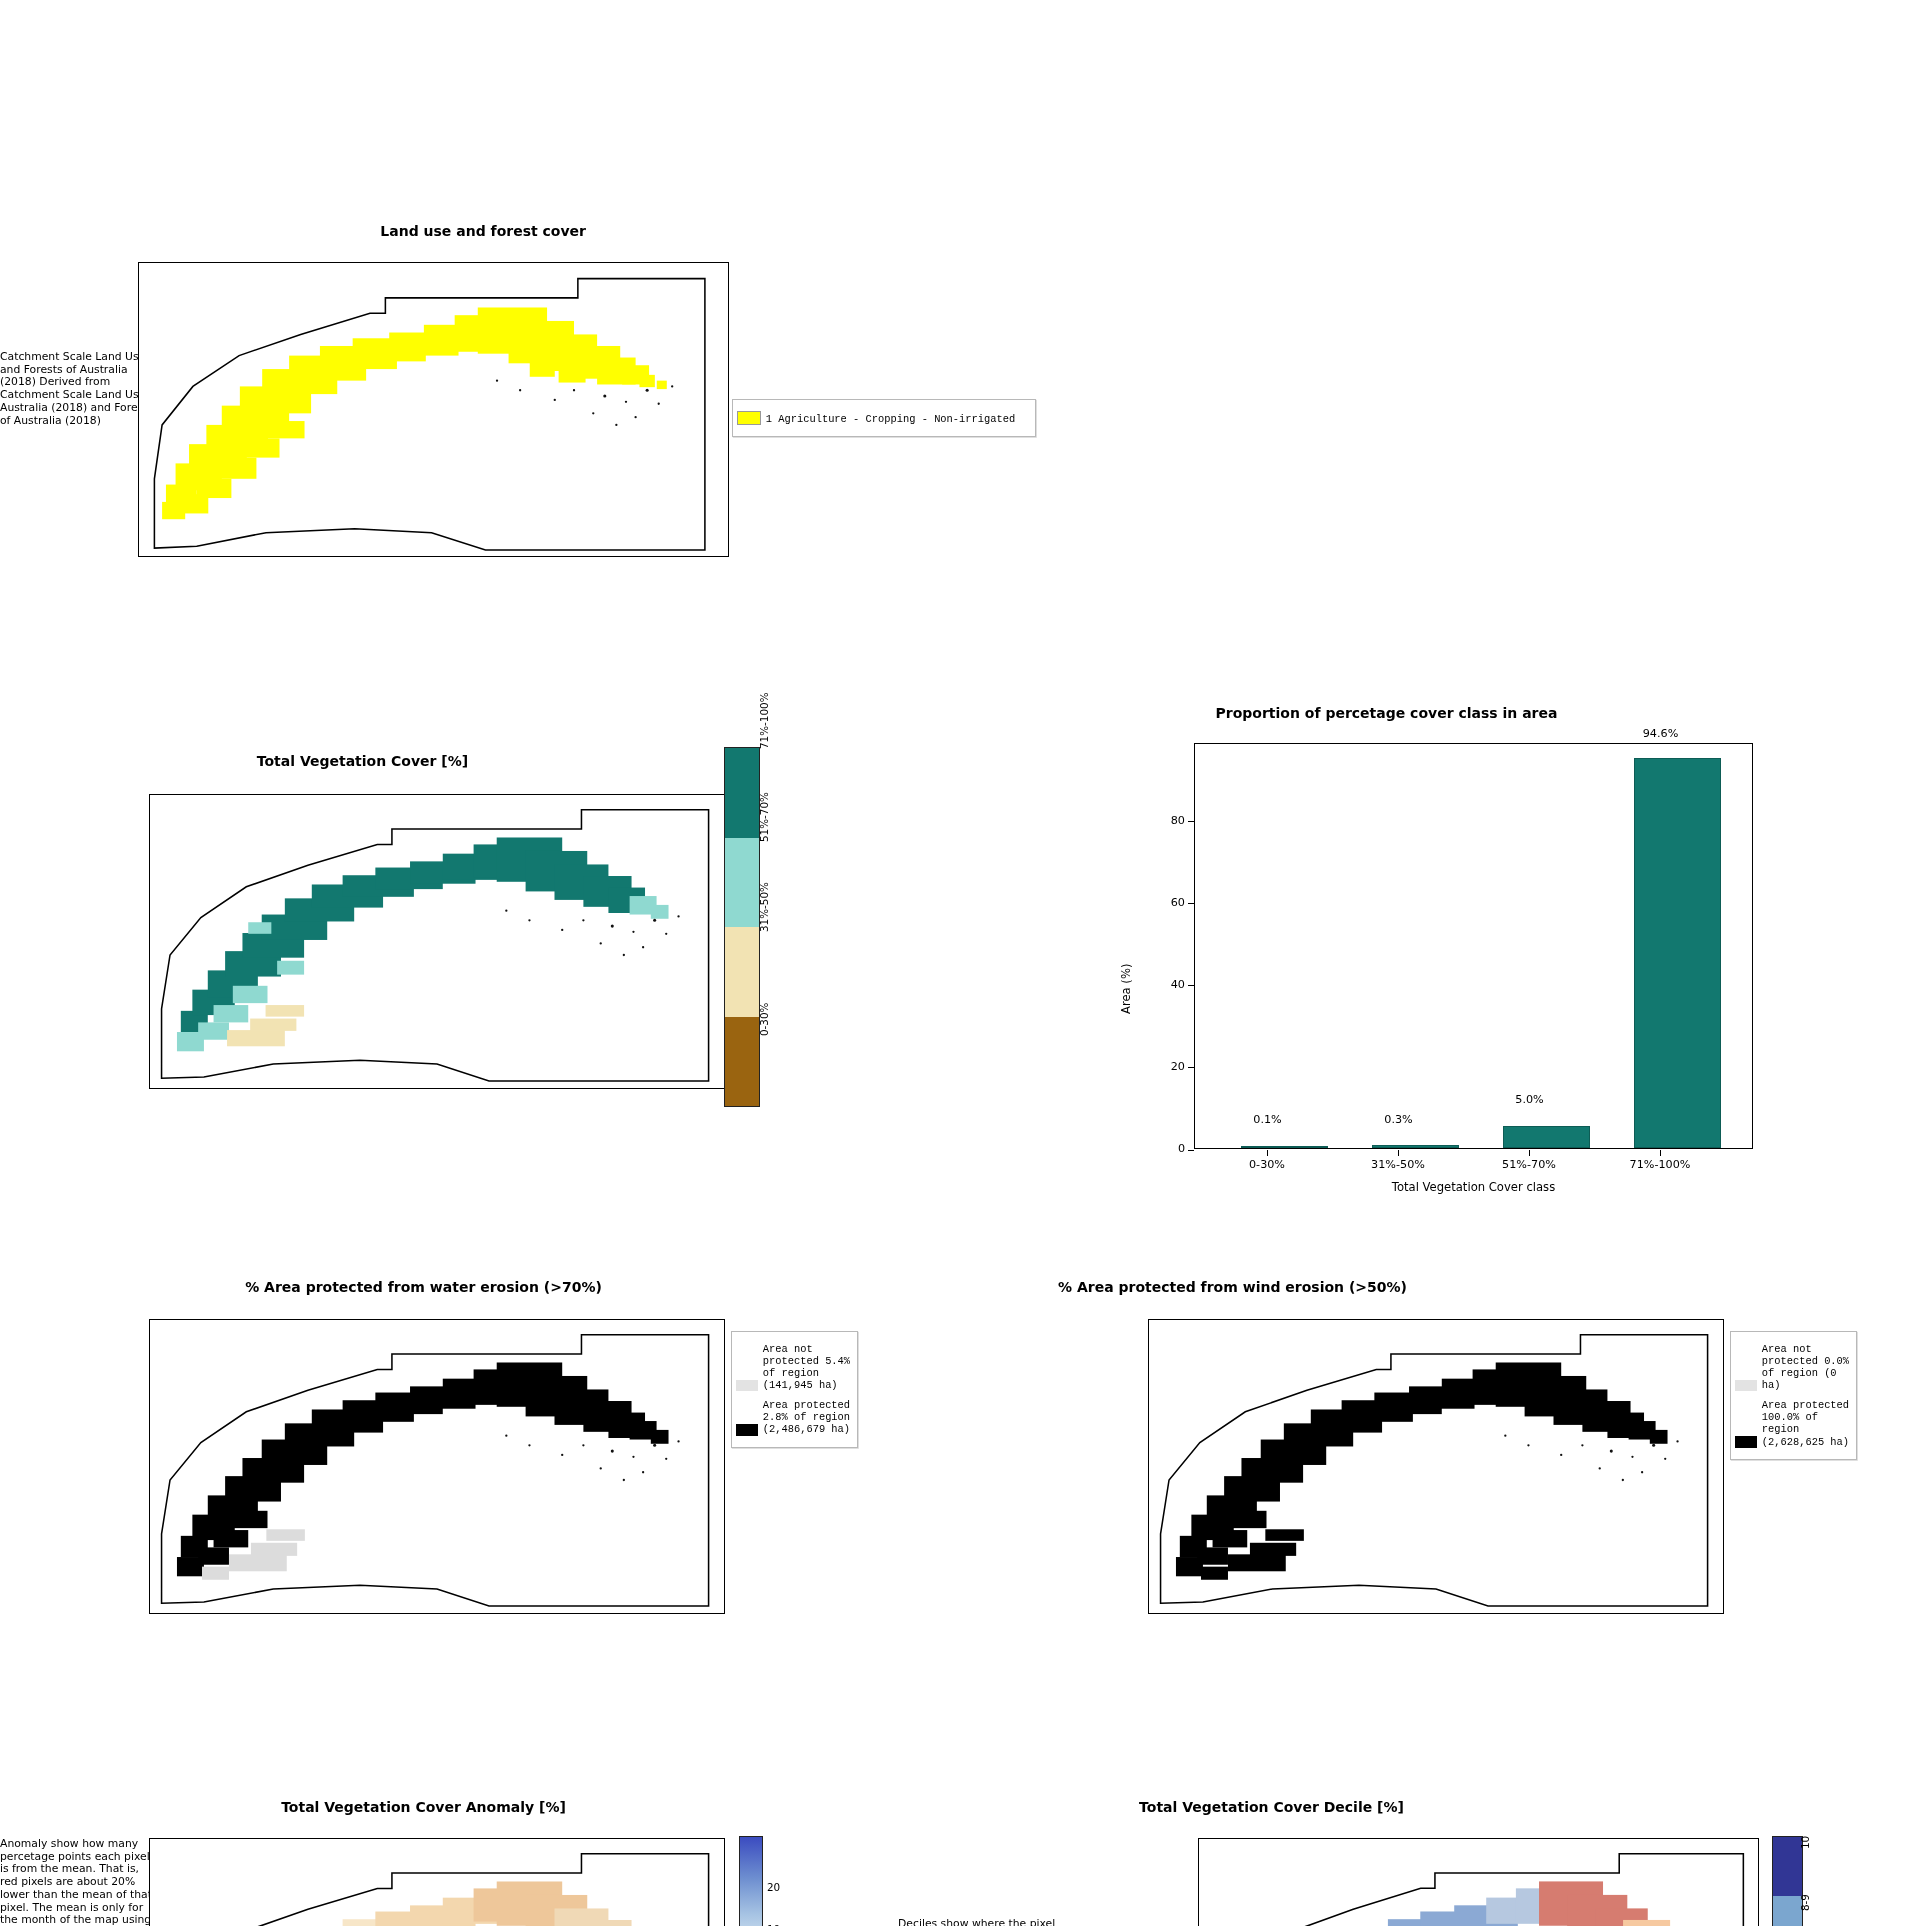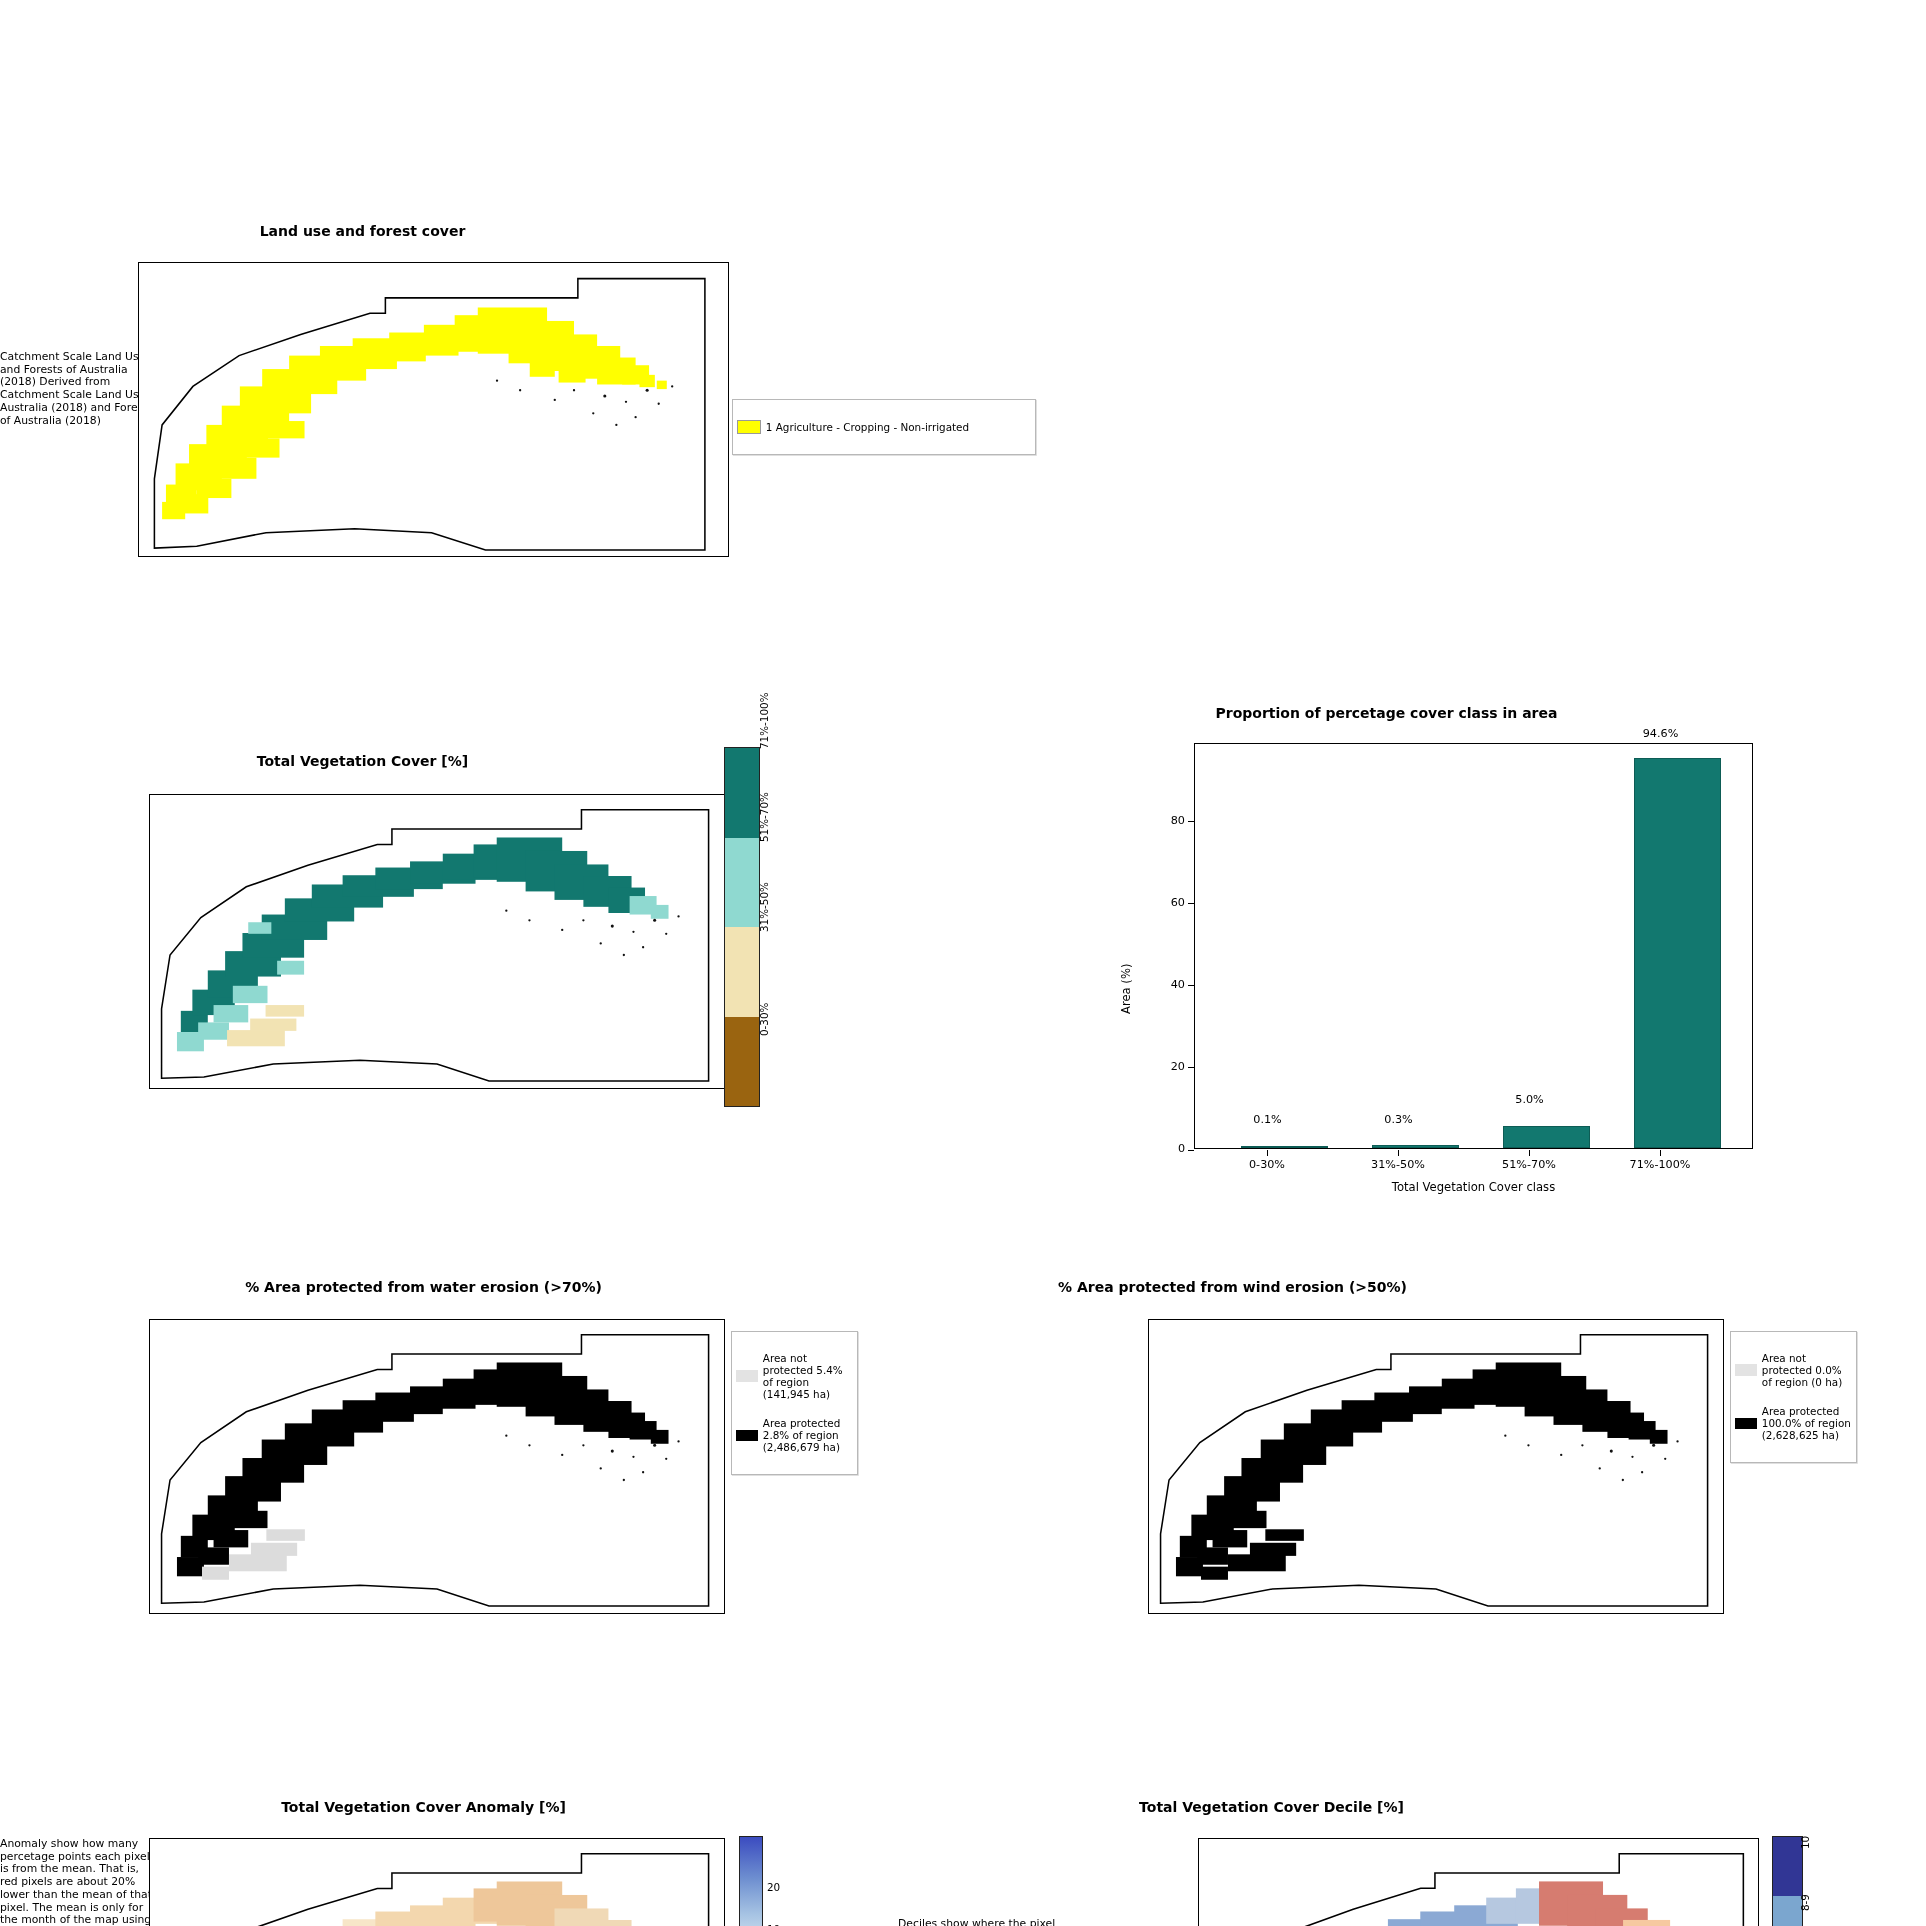--- a/index.html
+++ b/index.html
@@ -53,22 +53,23 @@
     position: absolute;
     border: 0.8px solid #b8b8b8;
     background: #ffffff;
     box-shadow: 0.8px 0.8px 0 #d8d8d8;
     font-size: 10.4px;
     padding: 3.1px 3.9px;
     box-sizing: border-box;
   }
   .legend-row {
     display: flex;
-    align-items: center;
-    margin: 17px 0;
+    align-items: flex-end;
+    margin: 8px 0;
+    font-family: Liberation Mono, monospace;
   }
   .legend-swatch {
     width: 22.3px;
     height: 11.6px;
     margin-right: 4.6px;
     flex: none;
   }
   .legend-label {
     font-size: 10.4px;
     line-height: 1.16;
@@ -148,21 +149,21 @@
     left: 0;
     top: 0;
   }
 </style>
 </head>
 <body>
 
 <div class="page">
 
 
-  <div class="panel-title" style="left:139px; top:223px; width:447px;">Land use and forest cover</div>
+  <div class="panel-title" style="left:139px; top:223px; width:447px;text-align:right;">Land use and forest cover</div>
 
   <div class="note-text" style="left:0px; top:351px; width:162px;">Catchment Scale Land Use and Forests of Australia (2018) Derived from Catchment Scale Land Use of Australia (2018) and Forests of Australia (2018)</div>
 
   <div class="map-frame" style="left:138px; top:262px; width:589px; height:293px;">
     <svg class="map-canvas" width="589" height="293" viewBox="0 0 1530 760">
 
       <path d="M40 740 L40 560 L60 420 L140 320 L260 240 L420 185 L600 130 L640 130 L640 90 L1140 90 L1140 40 L1470 40 L1470 745 L900 745 L760 700 L560 690 L330 700 L150 735 Z" fill="none" stroke="#000" stroke-width="4"></path>
 
       <g fill="#ffff00">
         <rect x="70" y="575" width="80" height="55"></rect>

